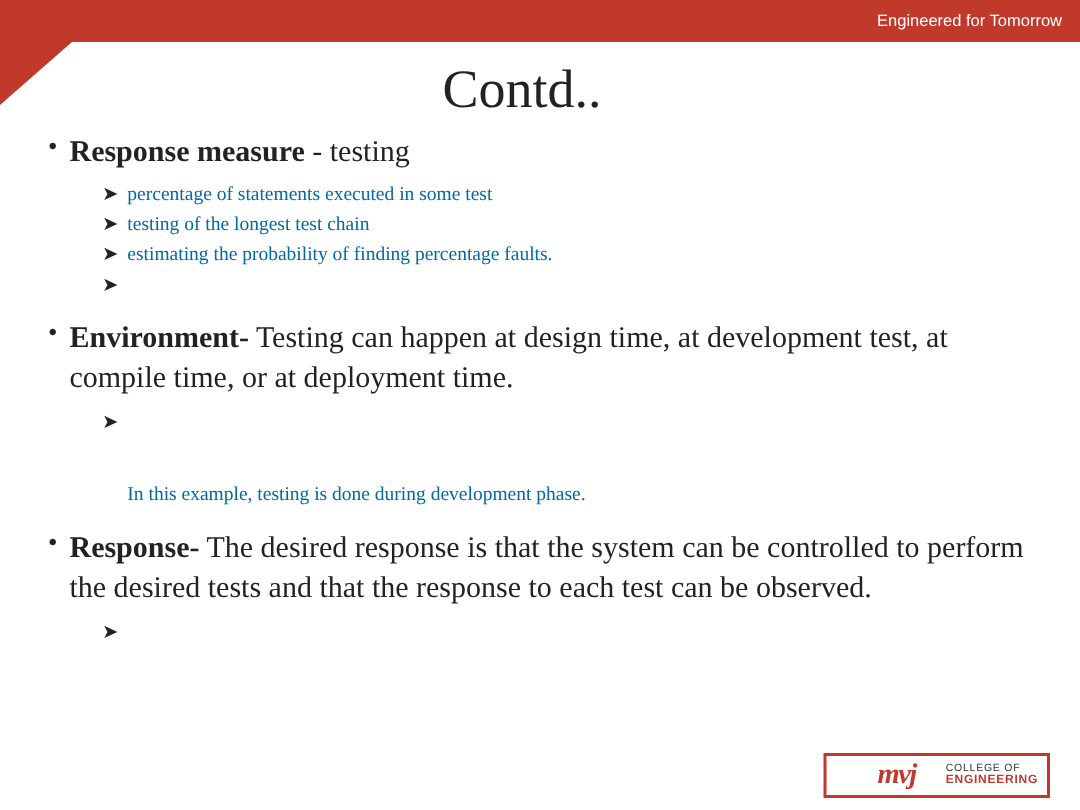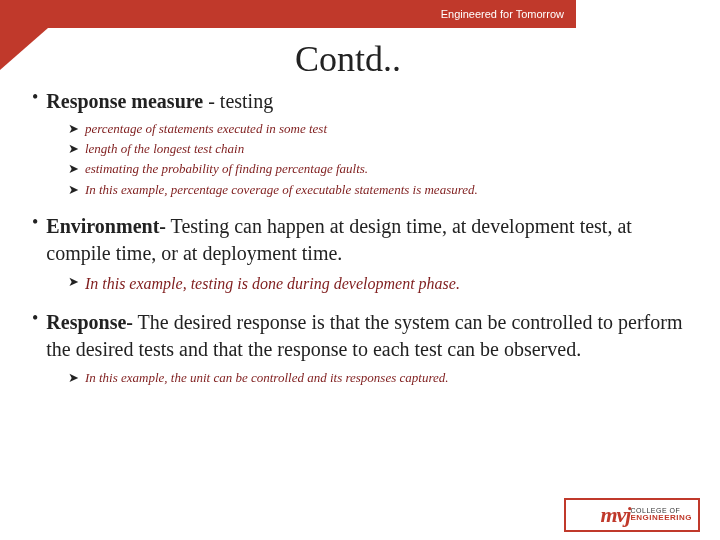--- a/index.html
+++ b/index.html
@@ -11,21 +11,21 @@
       font-family: 'Times New Roman', Times, serif;
       overflow: hidden;
       position: relative;
     }
 
     
     .header-bar {
       position: absolute;
       top: 0;
       left: 0;
-      width: 576px;
+      width: 720px;
       height: 28px;
       background: #c0392b;
       display: flex;
       align-items: center;
       justify-content: flex-end;
       padding-right: 12px;
     }
 
     .header-tagline {
       color: #ffffff;
@@ -109,62 +109,62 @@
     .sub-arrow {
       font-size: 13px;
       margin-right: 6px;
       margin-top: 1px;
       color: #222;
       flex-shrink: 0;
     }
 
     .sub-text {
       font-size: 13px;
-      color: #7f1d1d;
+      color: #0369a1;
       line-height: 1.4;
-      font-style: italic;
     }
 
     
     .env-text {
       font-size: 20px;
       line-height: 1.35;
     }
 
     .env-sub-text {
-      font-size: 16px;
+      font-size: 13px;
+      margin-top: 48px;
     }
 
     
     .resp-text {
       font-size: 20px;
       line-height: 1.35;
     }
 
     
     .bottom-logo {
       position: absolute;
       bottom: 8px;
       right: 20px;
       display: flex;
       align-items: center;
     }
 
     .logo-mvj {
-      font-size: 22px;
+      font-size: 19px;
       font-weight: bold;
       color: #c0392b;
       font-style: italic;
       font-family: 'Times New Roman', serif;
       letter-spacing: -1px;
       margin-left: 28px;
     }
 
     .logo-text-block {
-      margin-left: 0;
+      margin-left: 20px;
       line-height: 1.1;
     }
 
     .logo-college {
       font-size: 7px;
       color: #333;
       font-family: Arial, sans-serif;
       text-transform: uppercase;
       letter-spacing: 0.5px;
     }
@@ -207,29 +207,28 @@
         <span class="bold-part">Response measure</span><span> -  testing</span>
       </span>
     </div>
     <div class="sub-bullets">
       <div class="sub-bullet">
         <span class="sub-arrow">➤</span>
         <span class="sub-text">percentage of statements executed in some test</span>
       </div>
       <div class="sub-bullet">
         <span class="sub-arrow">➤</span>
-        <span class="sub-text">length of the longest test chain</span>
+        <span class="sub-text">testing of the longest test chain</span>
       </div>
       <div class="sub-bullet">
         <span class="sub-arrow">➤</span>
         <span class="sub-text">estimating the probability of finding percentage faults.</span>
       </div>
       <div class="sub-bullet">
         <span class="sub-arrow">➤</span>
-        <span class="sub-text">In this example, percentage coverage of executable statements is measured.</span>
       </div>
     </div>
   </div>
 
   <div class="bullet-section">
     <div class="bullet-main">
       <span class="bullet-dot">•</span>
       <span class="bullet-main-text env-text">
         <span class="bold-part">Environment-</span><span> Testing can happen at design time, at development test, at compile time, or at deployment time.</span>
       </span>
@@ -245,21 +244,20 @@
   <div class="bullet-section">
     <div class="bullet-main">
       <span class="bullet-dot">•</span>
       <span class="bullet-main-text resp-text">
         <span class="bold-part">Response-</span><span> The desired response is that the system can be controlled to perform the desired tests and that the response to each test can be observed.</span>
       </span>
     </div>
     <div class="sub-bullets">
       <div class="sub-bullet">
         <span class="sub-arrow">➤</span>
-        <span class="sub-text">In this example, the unit can be controlled and its responses captured.</span>
       </div>
     </div>
   </div>
 
 </div>
 
 <div class="bottom-logo">
   <div class="logo-box">
     <span class="logo-mvj">mvj</span>
     <div class="logo-text-block">

